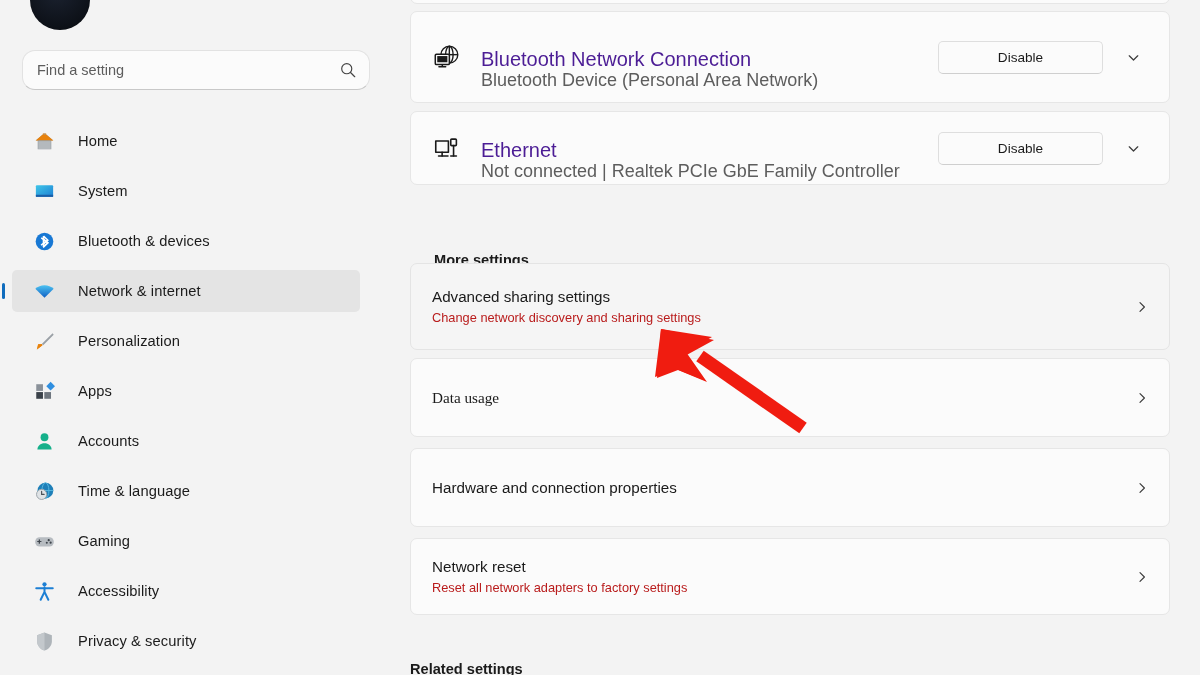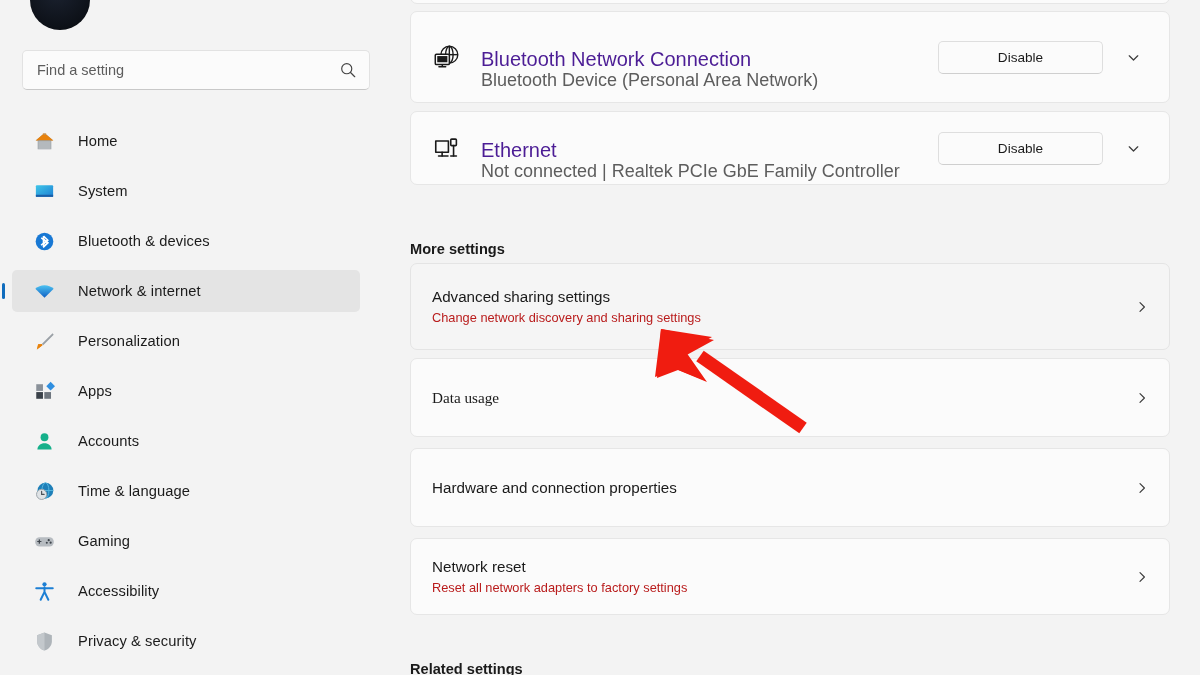--- a/index.html
+++ b/index.html
@@ -35,21 +35,21 @@
   .search-wrap {
     position: absolute;
     left: 22px; top: 50px;
     width: 348px; height: 40px;
   }
   .search-box {
     width: 100%; height: 100%;
     background: #fbfbfb;
     border: 1px solid #e2e2e2;
     border-bottom: 1px solid #c8c8c8;
-    border-radius: 5px;
+    border-radius: 13px;
     display: flex; align-items: center;
     padding: 0 12px 0 14px;
   }
   .search-box input {
     flex: 1;
     border: none; outline: none; background: transparent;
     font-family: "Liberation Sans", sans-serif;
     font-size: 14.5px;
     color: #1b1b1b;
   }
@@ -354,21 +354,21 @@
         </span>
         <button class="btn-disable">Disable</button>
         <span class="chev-btn">
           <svg viewBox="0 0 20 20" width="17" height="17" fill="none" stroke="currentColor" stroke-width="1.45" stroke-linecap="round" stroke-linejoin="round">
             <polyline points="5,8 10,13 15,8"></polyline>
           </svg>
         </span>
       </div>
     </div>
 
-    <div class="section-title" style="top:241px;">More settings</div>
+    <div class="section-title" style="top:252px;margin-left:24px;">More settings</div>
 
     <div class="card hovered" style="top:263px;height:87px;">
       <div class="nav-row">
         <span class="nav-row-text">
           <span class="nav-row-title" style="display:block">Advanced sharing settings</span>
           <span class="nav-row-sub" style="display:block">Change network discovery and sharing settings</span>
         </span>
         <span class="chev-right">
           <svg viewBox="0 0 20 20" width="16" height="16" fill="none" stroke="currentColor" stroke-width="1.45" stroke-linecap="round" stroke-linejoin="round">
             <polyline points="7.5,4.5 13,10 7.5,15.5"></polyline>

